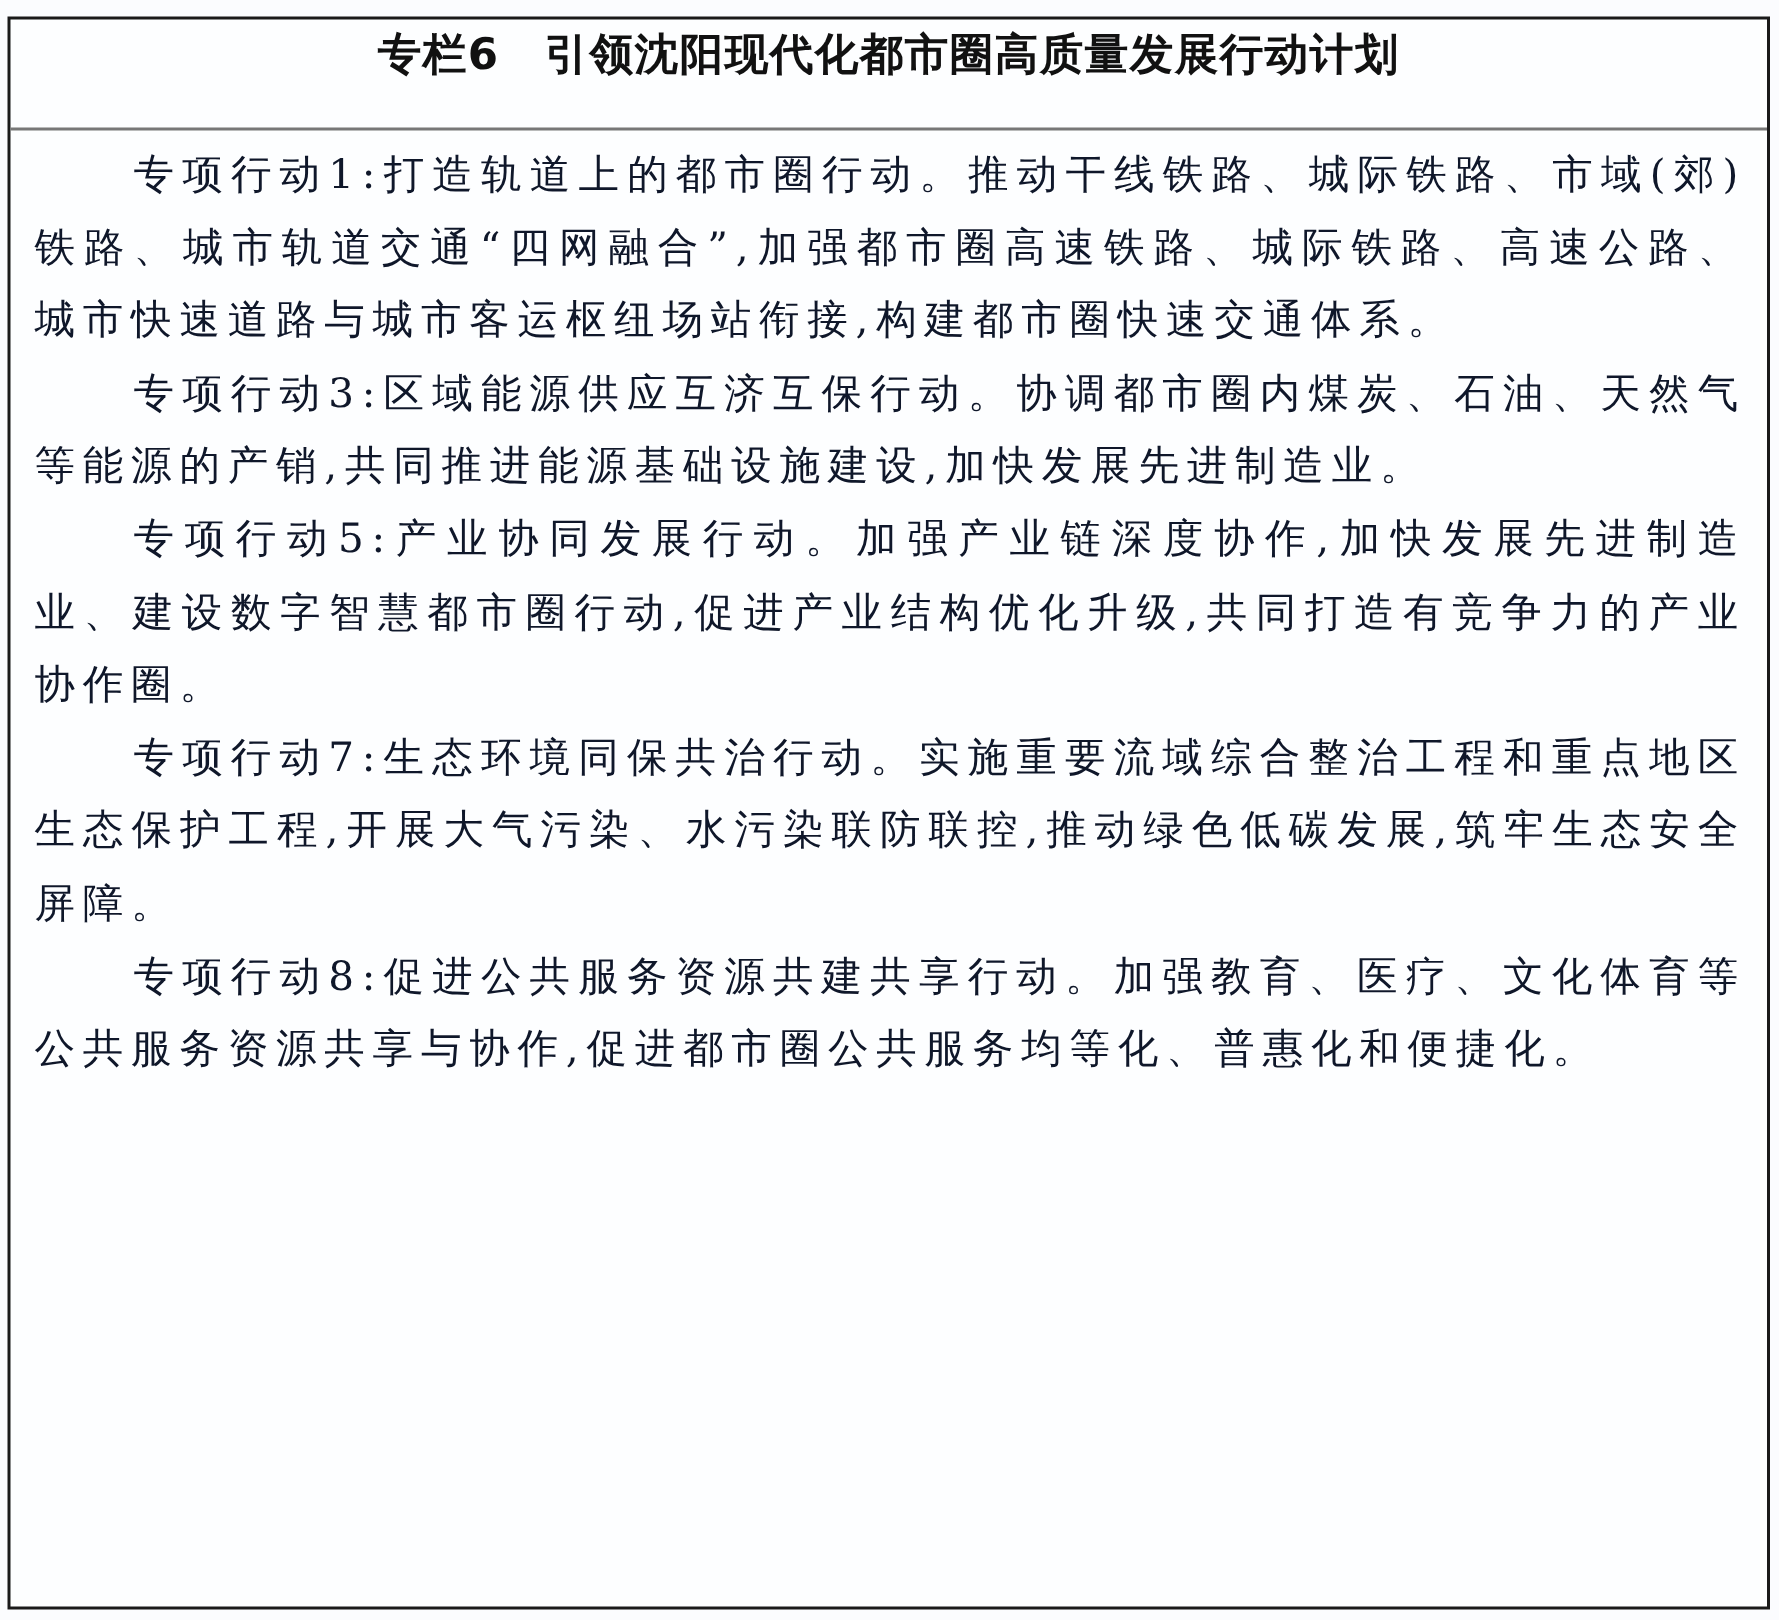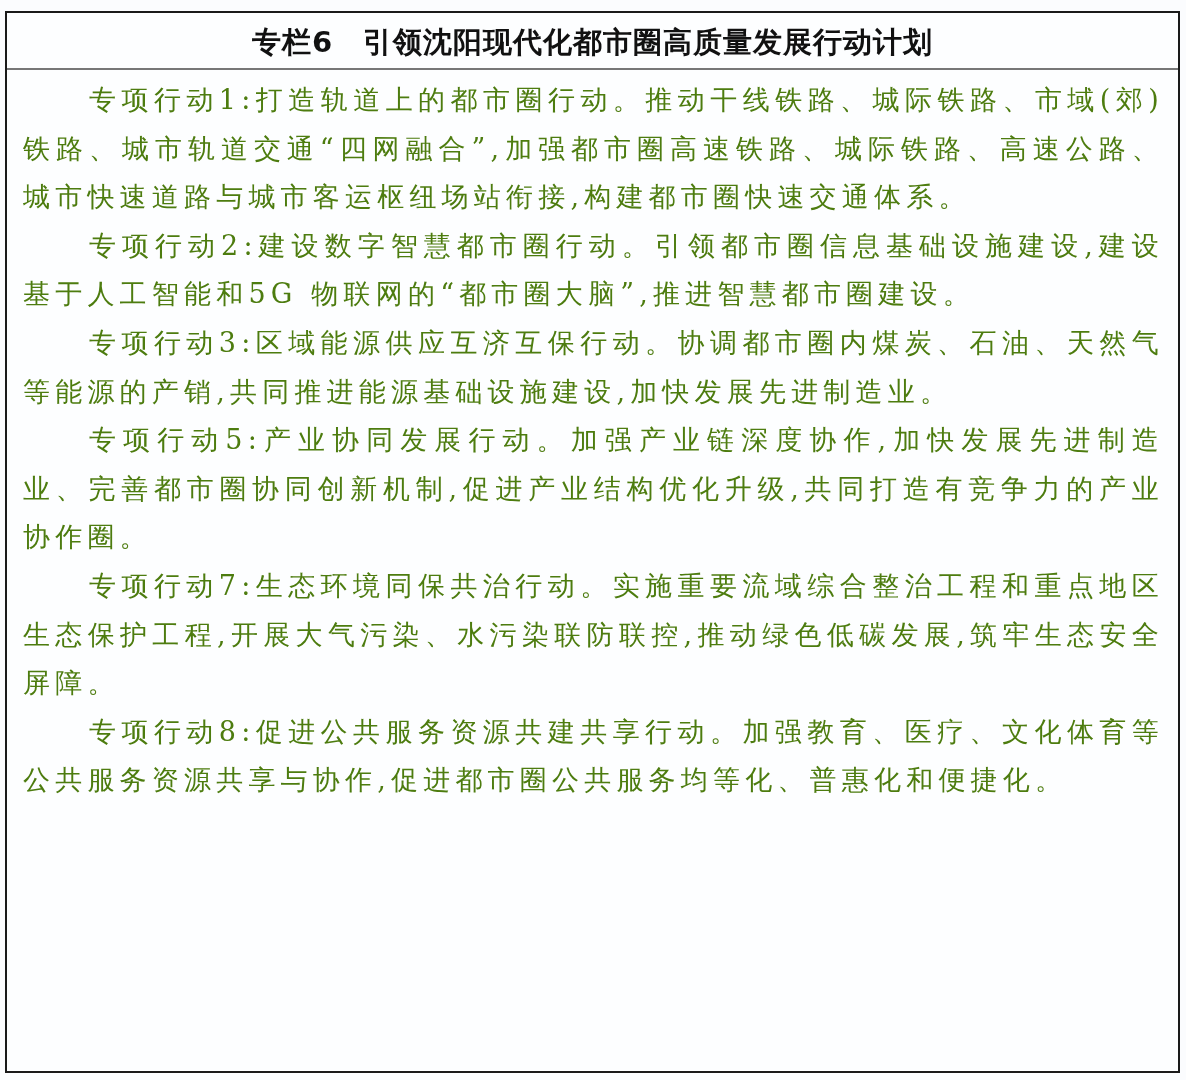--- a/index.html
+++ b/index.html
@@ -19,24 +19,23 @@
       position: absolute;
       left: 5px;
       top: 11px;
       width: 1171px;
       height: 1058px;
       border: 2px solid #1a1a1a;
       background: #fdfeff;
       box-sizing: content-box;
     }
     .box-header {
-      height: 57px;
+      height: 74px;
       border-bottom: 2px solid #777;
       display: flex;
-      align-items: center;
       justify-content: center;
       box-sizing: border-box;
       padding-top: 4px;
     }
     .box-title {
       font-family: "DejaVu Sans", "Liberation Sans", sans-serif;
       font-weight: bold;
       font-size: 29px;
       letter-spacing: 1px;
       color: #111;
@@ -45,31 +44,30 @@
     .box-body {
       padding: 6px 14px 0 16px;
     }
     .para {
       font-size: 27px;
       line-height: 48.6px;
       letter-spacing: 5.2px;
       text-indent: 66px;
       text-align: justify;
       margin: 0;
-      color: #4d7c0f;
+      color: #0f172a;
     }
   </style>
 </head>
 <body>
 
 <div class="box">
   <div class="box-header">
     <div class="box-title">专栏6　引领沈阳现代化都市圈高质量发展行动计划</div>
   </div>
   <div class="box-body">
     <p class="para">专项行动1:打造轨道上的都市圈行动。推动干线铁路、城际铁路、市域(郊)铁路、城市轨道交通“四网融合”,加强都市圈高速铁路、城际铁路、高速公路、城市快速道路与城市客运枢纽场站衔接,构建都市圈快速交通体系。</p>
-    <p class="para">专项行动2:建设数字智慧都市圈行动。引领都市圈信息基础设施建设,建设基于人工智能和5G 物联网的“都市圈大脑”,推进智慧都市圈建设。</p>
     <p class="para">专项行动3:区域能源供应互济互保行动。协调都市圈内煤炭、石油、天然气等能源的产销,共同推进能源基础设施建设,加快发展先进制造业。</p>
-    <p class="para">专项行动5:产业协同发展行动。加强产业链深度协作,加快发展先进制造业、完善都市圈协同创新机制,促进产业结构优化升级,共同打造有竞争力的产业协作圈。</p>
+    <p class="para">专项行动5:产业协同发展行动。加强产业链深度协作,加快发展先进制造业、建设数字智慧都市圈行动,促进产业结构优化升级,共同打造有竞争力的产业协作圈。</p>
     <p class="para">专项行动7:生态环境同保共治行动。实施重要流域综合整治工程和重点地区生态保护工程,开展大气污染、水污染联防联控,推动绿色低碳发展,筑牢生态安全屏障。</p>
     <p class="para">专项行动8:促进公共服务资源共建共享行动。加强教育、医疗、文化体育等公共服务资源共享与协作,促进都市圈公共服务均等化、普惠化和便捷化。</p>
   </div>
 </div>
 
 </body></html>

